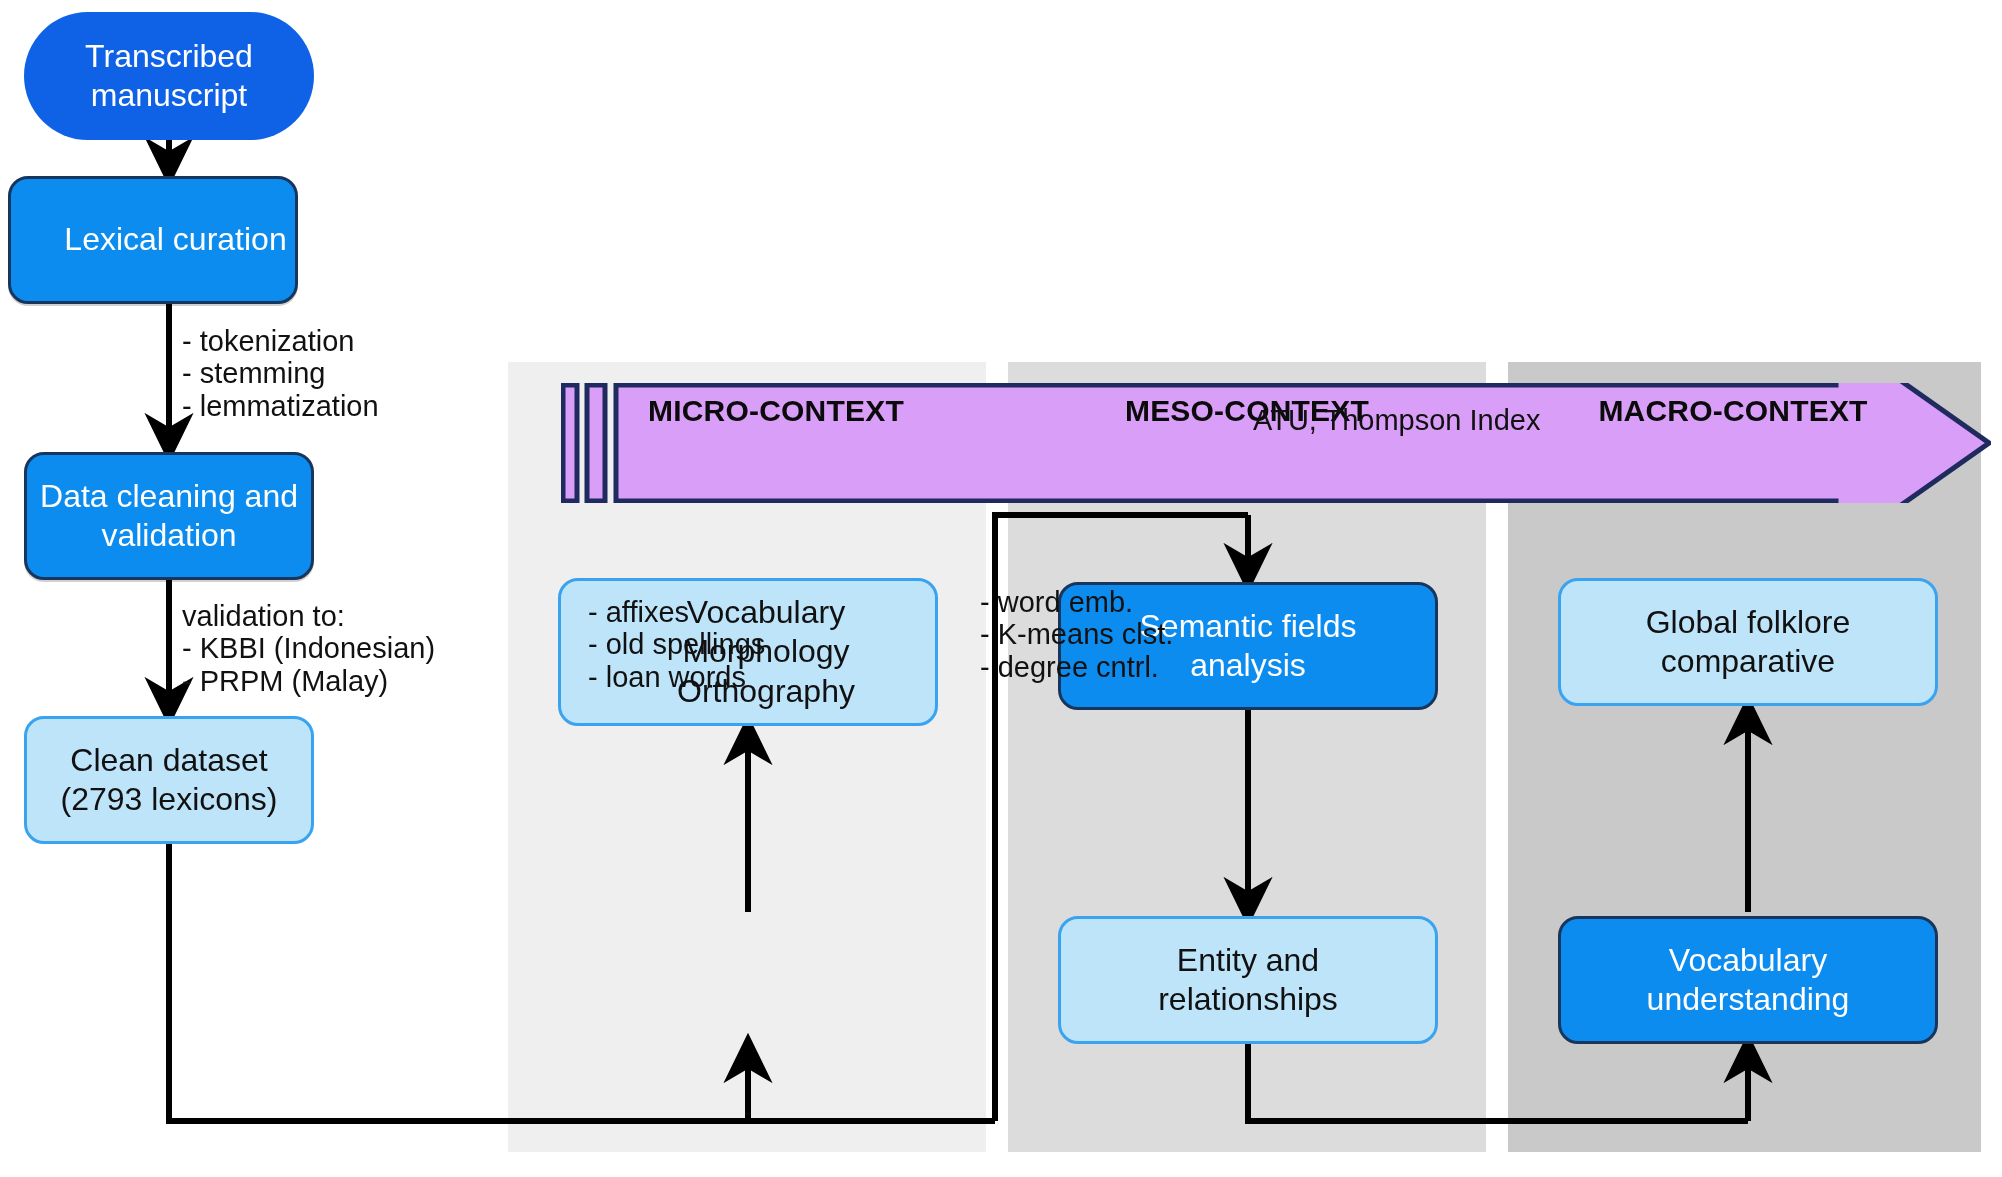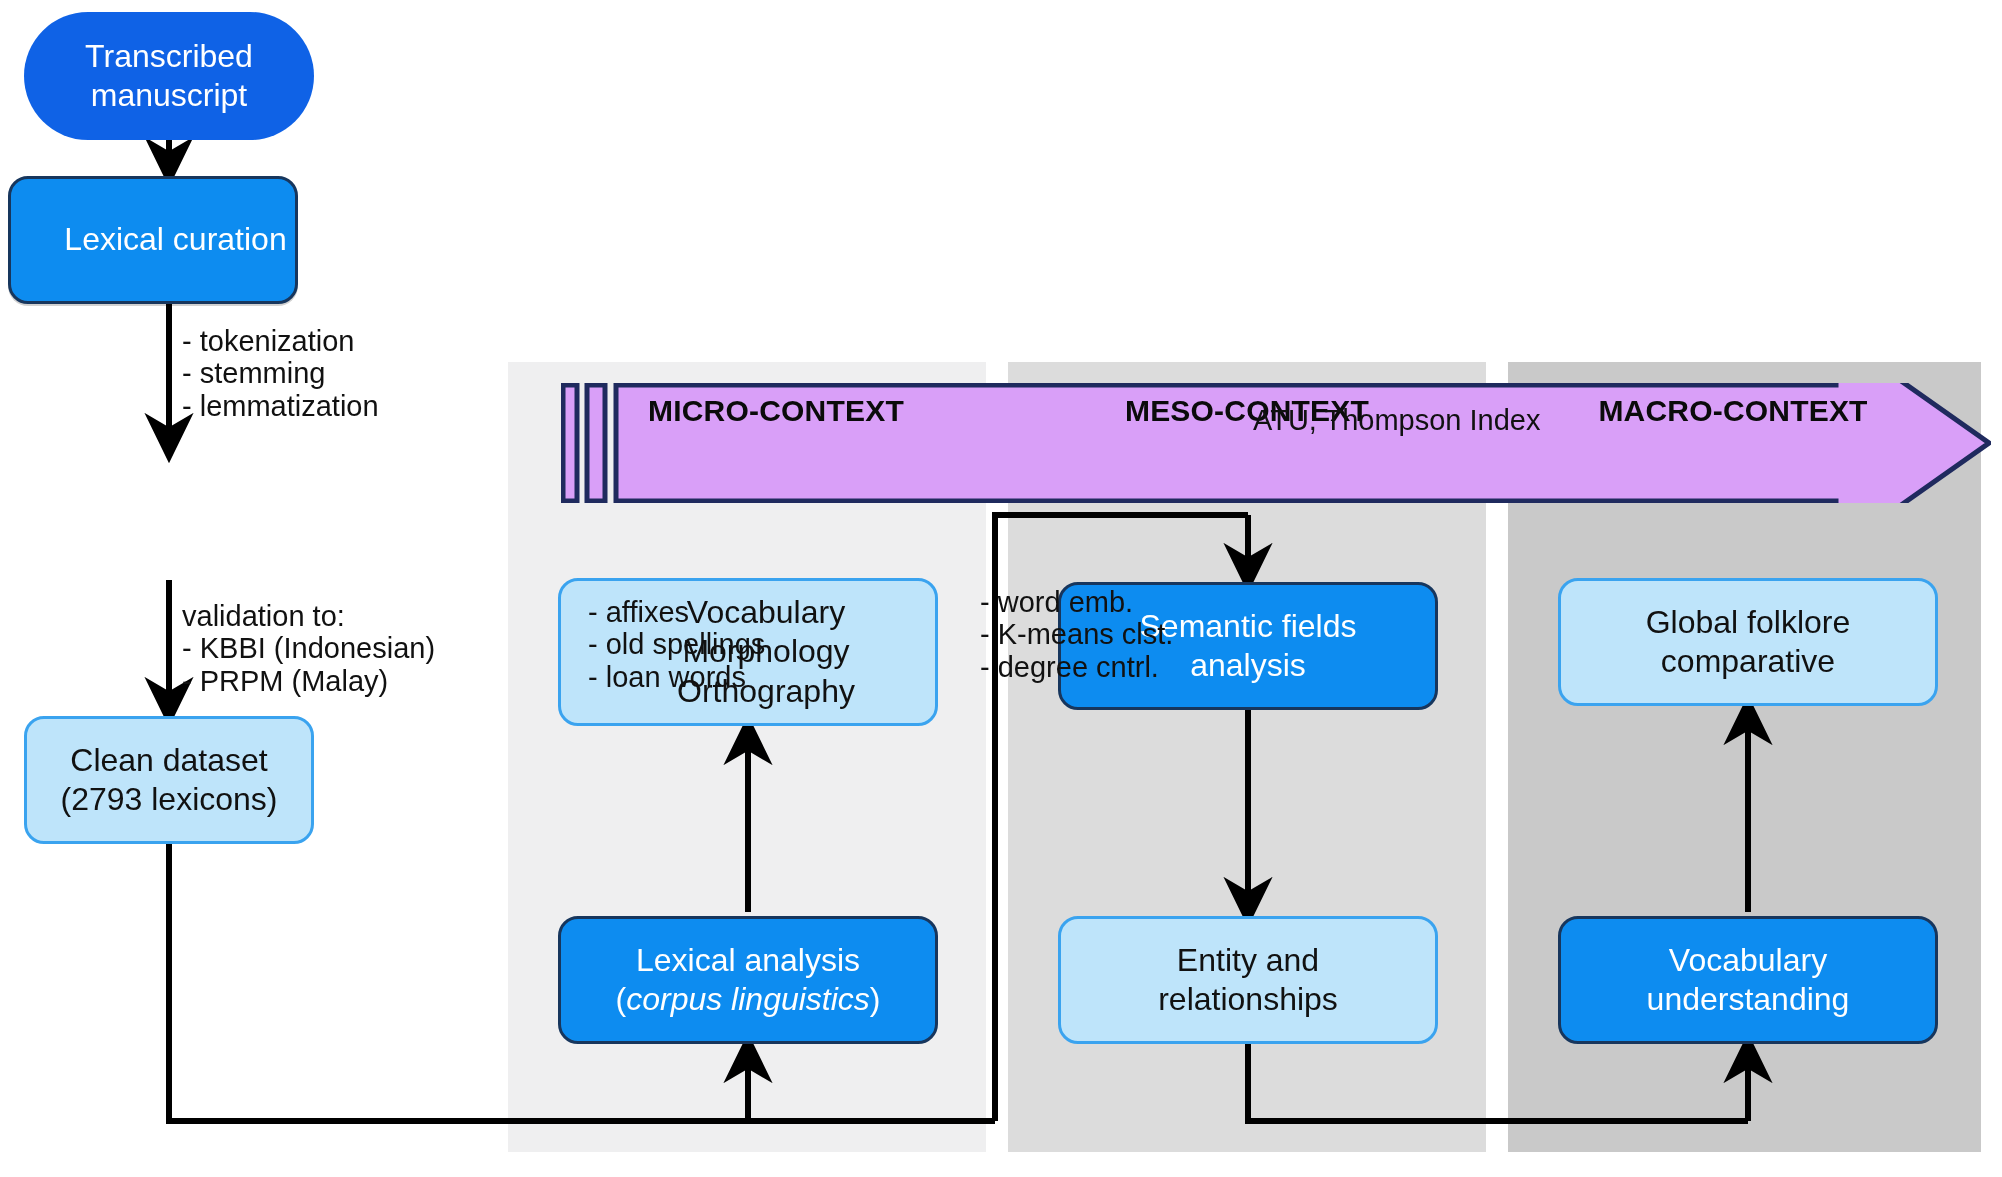--- a/index.html
+++ b/index.html
@@ -145,38 +145,36 @@
 
   <div class="node stadium" id="node-transcribed">
     <span class="lbl" style="white-space:pre-line">Transcribed
 manuscript</span>
   </div>
 
   <div class="node proc-dark" id="node-lexical-curation">
     <span class="lbl" style="white-space:pre-line">Lexical curation</span>
   </div>
 
+  <div class="node proc-dark" id="node-data-cleaning">
+    <span class="lbl" style="white-space:pre-line">Data cleaning and
+validation</span>
+  </div>
 
   <div class="node proc-light" id="node-clean-dataset">
     <span class="lbl" style="white-space:pre-line">Clean dataset
 (2793 lexicons)</span>
   </div>
 
   <div class="node proc-light" id="node-vocab-morph-orth">
     <span class="lbl" style="white-space:pre-line">Vocabulary
 Morphology
 Orthography</span>
   </div>
 
-  <div class="node proc-mid" id="node-lexical-analysis">
-    <span class="lbl">
-      <span>Lexical analysis</span><br>
-      <span>(</span><em>corpus linguistics</em><span>)</span>
-    </span>
-  </div>
 
   <div class="node proc-mid" id="node-semantic-fields">
     <span class="lbl" style="white-space:pre-line">Semantic fields
 analysis</span>
   </div>
 
   <div class="node proc-light" id="node-entity-rel">
     <span class="lbl" style="white-space:pre-line">Entity and
 relationships</span>
   </div>

